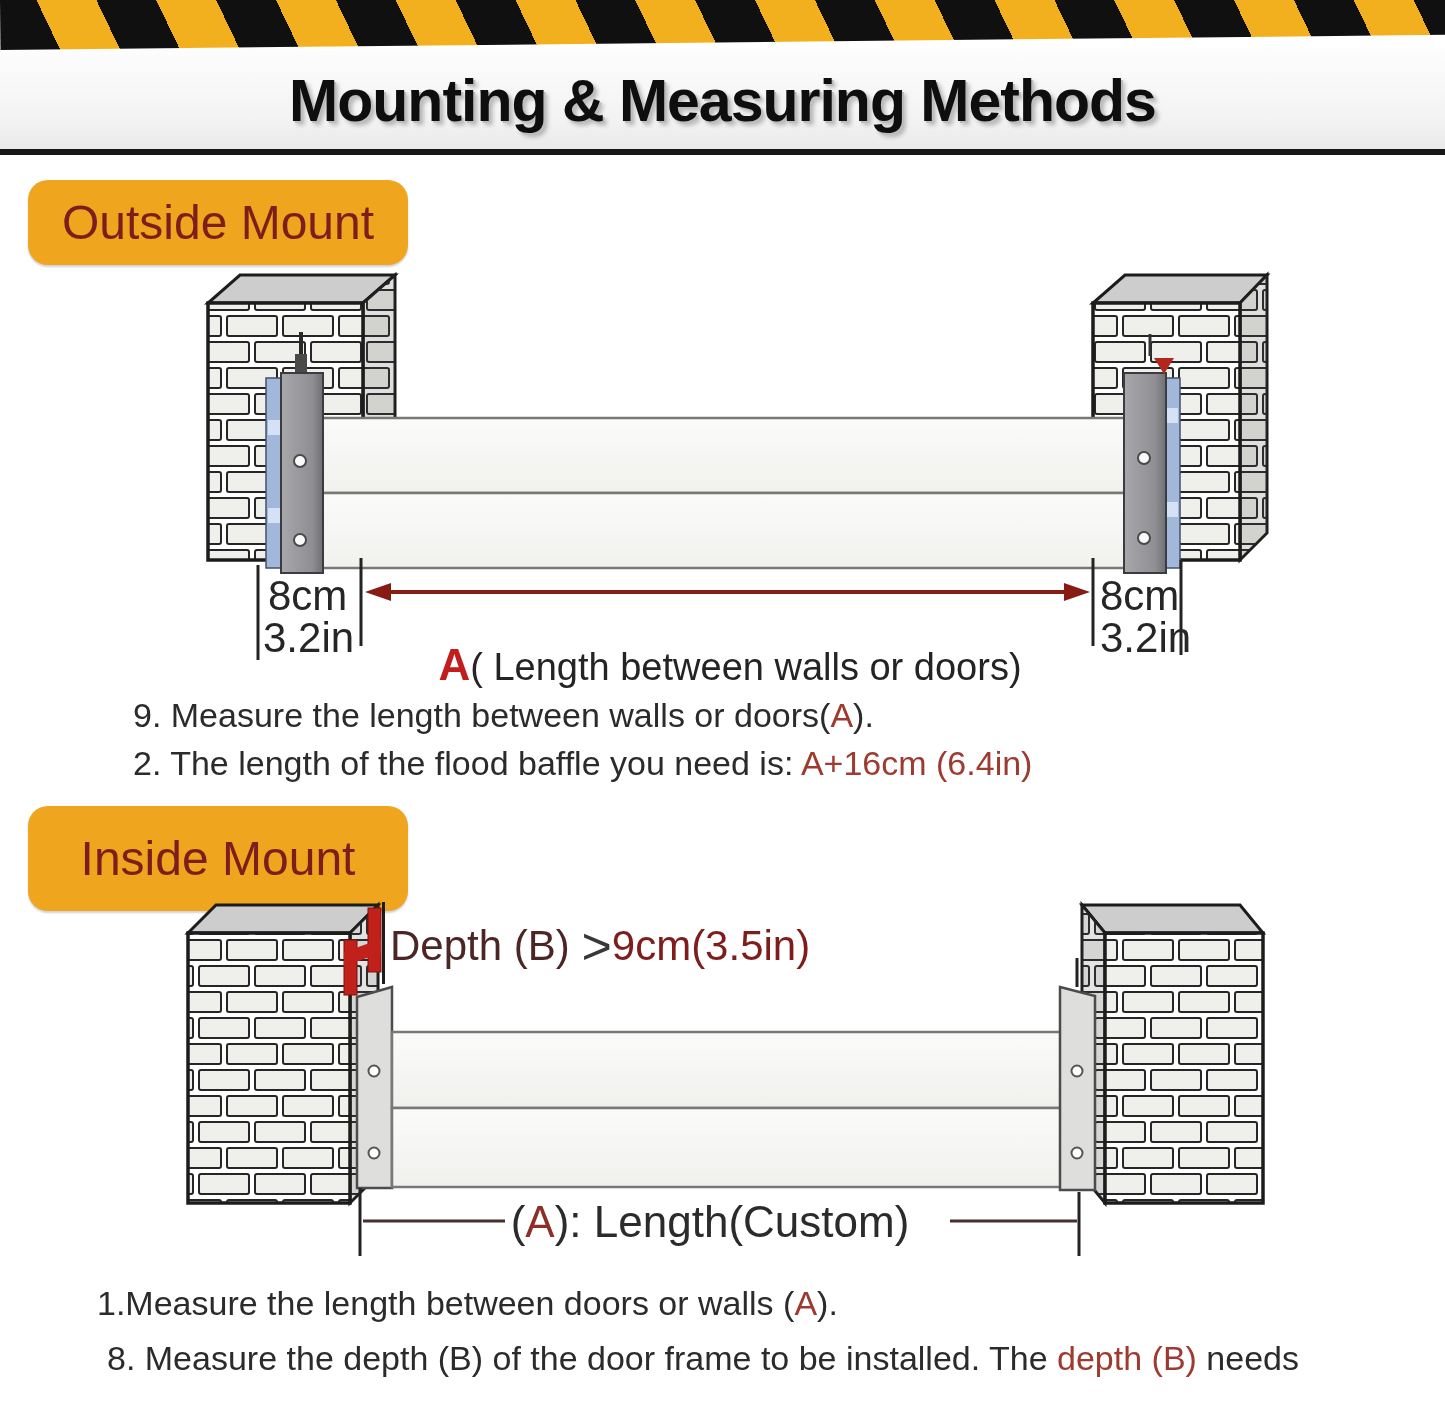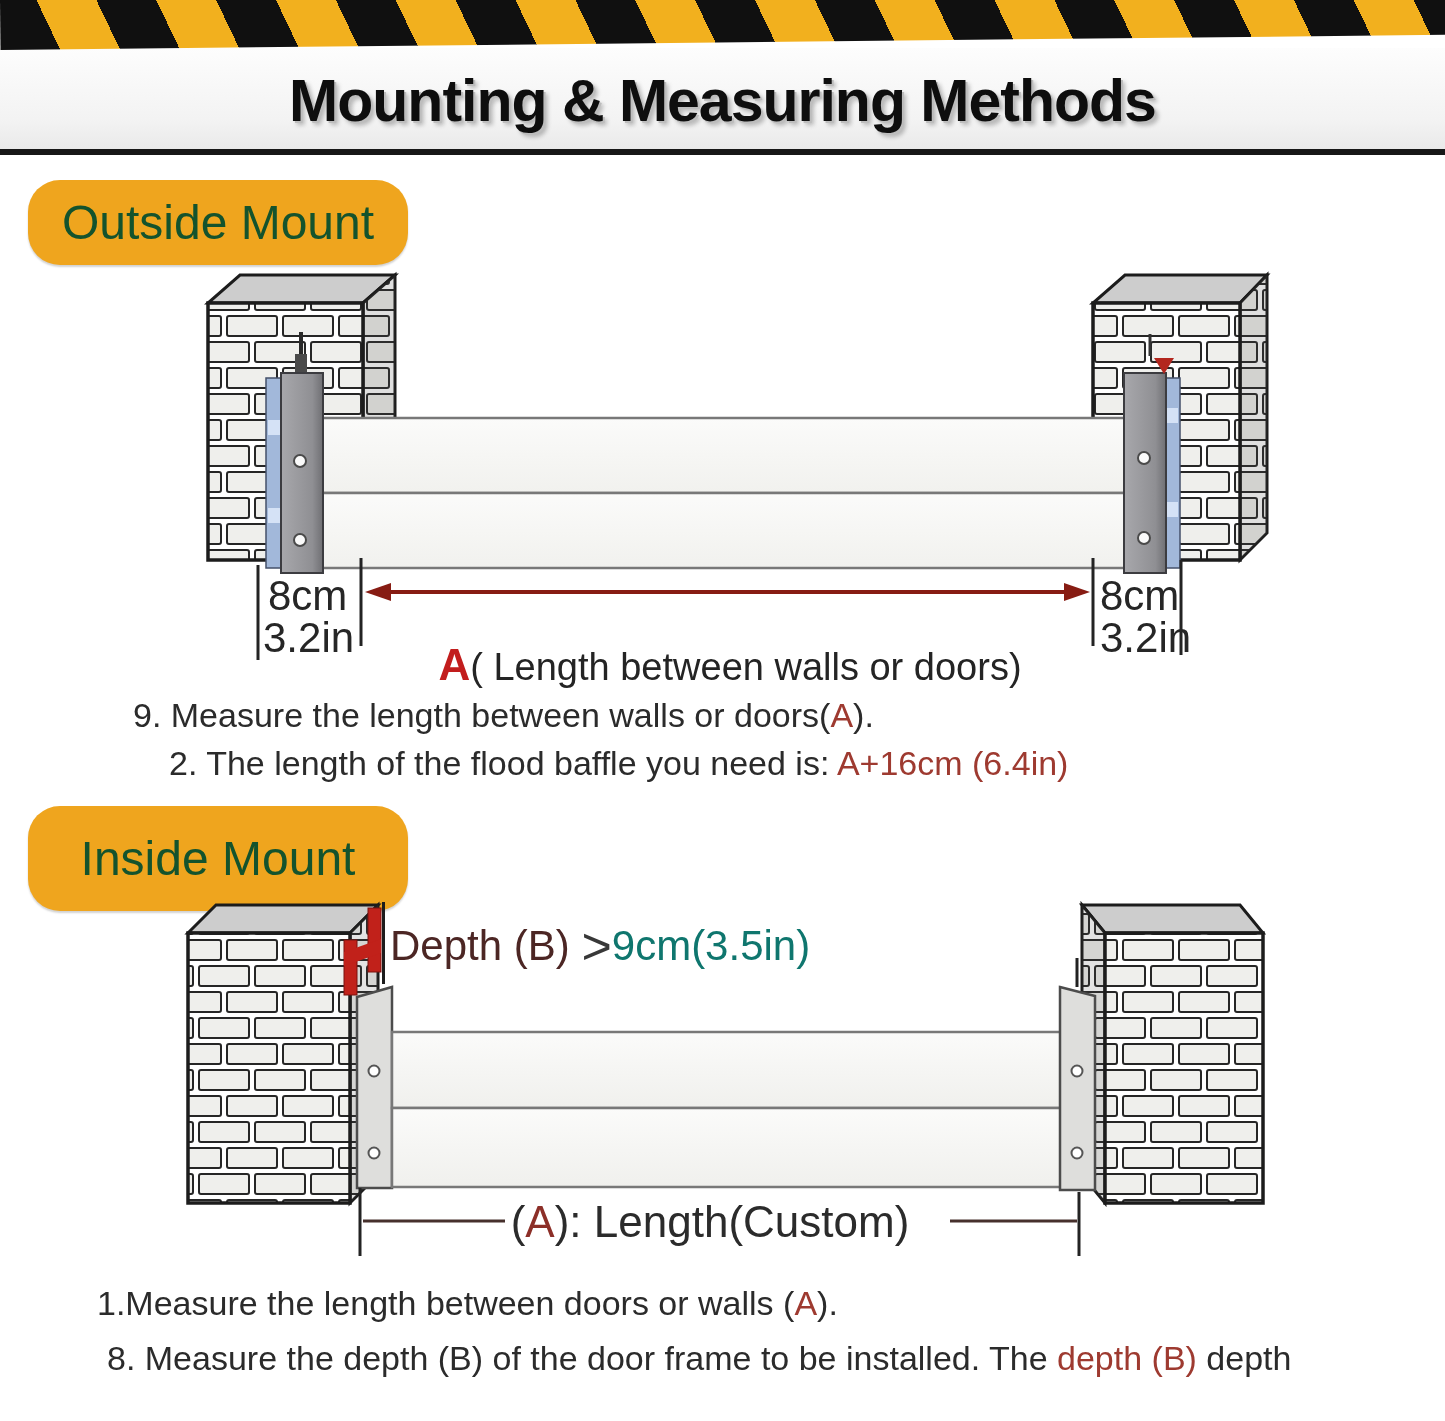--- a/index.html
+++ b/index.html
@@ -9,29 +9,29 @@
   
   .stripes{left:0;top:0;width:1460px;height:50px;
      background:repeating-linear-gradient(65deg,#101010 0 54px,#f2b01e 54px 108px);
      transform:rotate(-0.6deg);transform-origin:0 0;}
   .titleband{left:0;top:48px;width:1445px;height:102px;
      background:linear-gradient(180deg,#fdfdfd 0%,#f3f3f3 70%,#e9e9e9 100%);}
   .pagetitle{left:0;top:52px;width:1445px;height:98px;line-height:98px;text-align:center;
      font-size:59px;font-weight:bold;letter-spacing:-1px;color:#0e0e0e;
      text-shadow:2px 2px 0 #bdbdbd,4px 4px 4px rgba(0,0,0,.25);}
   .rule{left:0;top:149px;width:1445px;height:6px;background:#171717;}
-  .badge{width:380px;height:85px;background:#efa51e;border-radius:32px;
+  .badge{width:380px;height:85px;background:#efa51e;border-radius:20px;
      box-shadow:0 2px 2px rgba(0,0,0,.18);display:flex;align-items:center;justify-content:center;
-     font-size:48px;color:#14532d;}
+     font-size:48px;color:#7f1d1d;}
   .meas{font-size:42px;color:#262626;white-space:nowrap;}
   .instr{font-size:34px;color:#2b2b2b;white-space:nowrap;}
   .red-a{color:#c21d1d;font-weight:bold;font-size:44px;}
   .dk-red{color:#9e3a30;}
   .maroon{color:#4c2624;}
-  .val-red{color:#0f766e;margin-top:32px;}
+  .val-red{color:#7f1d1d;margin-top:32px;}
   .gt{font-size:52px;color:#383838;vertical-align:-4px;}
   svg{display:block;}
 </style>
 </head>
 <body>
 
 <div id="page">
 
   <div class="abs titleband"></div>
   <div class="abs stripes"></div>
@@ -117,21 +117,21 @@
   <div class="abs meas" style="left:263px;top:614px;">3.2in</div>
   <div class="abs meas" style="left:1100px;top:572px;">8cm</div>
   <div class="abs meas" style="left:1100px;top:614px;">3.2in</div>
   <div class="abs" style="left:400px;top:640px;width:660px;text-align:center;">
     <span class="red-a">A</span><span style="font-size:38px;color:#242424;">( Length between walls or doors)</span>
   </div>
 
   <div class="abs instr" style="left:133px;top:696px;">
     <span>9. Measure the length between walls or doors(</span><span class="dk-red">A</span><span>).</span>
   </div>
-  <div class="abs instr" style="left:133px;top:744px;margin-left:36px;">
+  <div class="abs instr" style="left:133px;top:744px;">
     <span>2. The length of the flood baffle you need is: </span><span class="dk-red">A+16cm (6.4in)</span>
   </div>
 
   <div class="abs badge" style="left:28px;top:806px;height:105px;">
     <span>Inside Mount</span>
   </div>
 
   <svg class="abs" style="left:150px;top:898px;" width="1160" height="362" viewBox="150 898 1160 362">
     <defs>
       <pattern id="bk2" width="56" height="52" patternUnits="userSpaceOnUse">
@@ -198,16 +198,16 @@
   </div>
 
   <div class="abs" style="left:460px;top:1197px;width:500px;text-align:center;font-size:44px;color:#2b2b2b;white-space:nowrap;">
     <span>(</span><span style="color:#8c2f28;">A</span><span>): Length(Custom)</span>
   </div>
 
   <div class="abs instr" style="left:97px;top:1284px;">
     <span>1.Measure the length between doors or walls (</span><span class="dk-red">A</span><span>).</span>
   </div>
   <div class="abs instr" style="left:107px;top:1339px;">
-    <span>8. Measure the depth (B) of the door frame to be installed. The </span><span class="dk-red">depth (B)</span><span> depth</span>
+    <span>8. Measure the depth (B) of the door frame to be installed. The </span><span class="dk-red">depth (B)</span><span> needs</span>
   </div>
 
 </div>
 
 </body></html>

